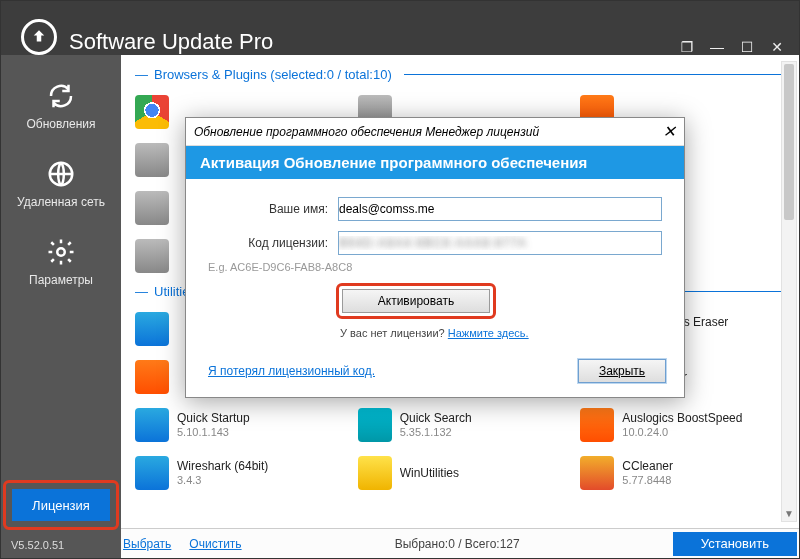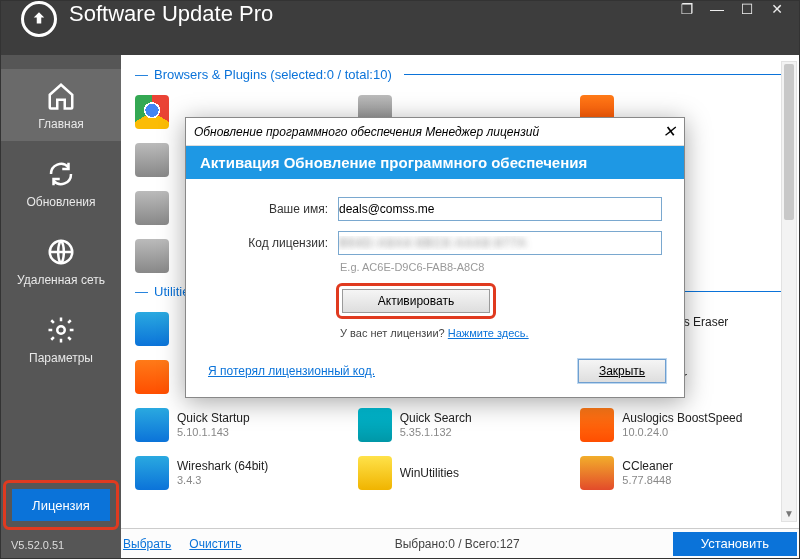--- a/index.html
+++ b/index.html
@@ -1,20 +1,20 @@
 <!DOCTYPE html>
 <html><head>
 <meta charset="utf-8">
 <style>
   * { box-sizing: border-box; margin: 0; padding: 0; font-family: "Segoe UI", Arial, sans-serif; }
   body { background: #f0f0f0; width: 800px; height: 559px; overflow: hidden; position: relative; }
 
   .window { width: 800px; height: 559px; background: #fff; border: 1px solid #333; display: flex; flex-direction: column; }
 
-  .titlebar { height: 54px; background: #3d3d3d; display: flex; align-items: flex-start; color: #fff; padding: 0 8px; }
+  .titlebar { height: 54px; background: #3d3d3d; display: flex; align-items: flex-end; color: #fff; padding: 0 8px; }
   .titlebar .logo { width: 36px; height: 36px; border: 3px solid #fff; border-radius: 50%; display: flex; align-items: center; justify-content: center; margin: 0 12px; }
   .titlebar .logo svg { width: 18px; height: 18px; fill: #fff; }
   .titlebar .title { font-size: 22px; font-weight: 300; flex: 1; }
   .titlebar .win-controls { display: flex; gap: 14px; font-size: 14px; color: #eee; align-items: center; padding-right: 6px; }
   .titlebar .win-controls span { cursor: pointer; display:inline-flex; align-items:center; justify-content:center; width:16px; height:16px; }
 
   .body { flex: 1; display: flex; min-height: 0; }
 
   .sidebar { width: 120px; background: #565656; display: flex; flex-direction: column; color: #fff; }
   .sidebar .nav { flex: 1; display: flex; flex-direction: column; align-items: center; padding-top: 14px; gap: 6px; }
@@ -56,21 +56,21 @@
   
   .modal { position: absolute; left: 185px; top: 117px; width: 500px; background: #fff; border: 1px solid #888; box-shadow: 0 4px 24px rgba(0,0,0,.35); }
   .modal .m-title { height: 28px; display: flex; align-items: center; justify-content: space-between; padding: 0 8px; border-bottom: 1px solid #ddd; font-size: 12px; background: #fff; font-style: italic; }
   .modal .m-title .close { cursor: pointer; font-size: 16px; line-height: 1; }
   .modal .m-banner { background: #1e98e4; color: #fff; height: 33px; display: flex; align-items: center; padding: 0 14px; font-size: 15px; font-weight: bold; white-space: nowrap; overflow:hidden; }
   .modal .m-body { padding: 18px 22px 8px 22px; font-size: 12px; }
   .form-row { display: flex; align-items: center; gap: 10px; margin-bottom: 10px; }
   .form-row label { width: 120px; text-align: right; color: #333; }
   .form-row input { flex: 1; height: 24px; border: 1px solid #7aa8cf; padding: 0 0; font-size: 12px; }
   .form-row input.blur { color: transparent; text-shadow: 0 0 6px rgba(80,80,80,.7); letter-spacing: 1px; }
-  .hint { margin-left: 132px; color: #999; font-size: 11px; margin-top: -4px; margin-bottom: 10px; }
+  .hint { color: #999; font-size: 11px; margin-top: -4px; margin-bottom: 10px; }
   .activate-wrap { margin-left: 128px; border: 3px solid #e03a1f; border-radius: 6px; display: inline-block; padding: 3px; }
   .activate-wrap button { width: 148px; height: 24px; background: linear-gradient(#f5f5f5,#dedede); border: 1px solid #9a9a9a; font-size: 12px; cursor: pointer; }
   .sub-link { margin-left: 132px; margin-top: 8px; font-size: 11px; color: #444; }
   .sub-link a { color: #0b73d9; text-decoration: underline; cursor: pointer; }
   .m-foot { display: flex; justify-content: space-between; align-items: center; padding: 12px 18px 14px 22px; text-decoration: underline; }
   .m-foot a { color: #0b73d9; text-decoration: underline; font-size: 12px; cursor: pointer; }
   .m-foot button { width: 88px; height: 24px; background: linear-gradient(#f5f5f5,#dedede); border: 1px solid #6f9fd0; font-size: 12px; cursor: pointer; box-shadow: 0 0 0 1px #bcd7f0; }
 
   
   .ic-chrome{background:radial-gradient(circle at 50% 45%, #4285f4 0 26%, #fff 26% 32%, transparent 32%), conic-gradient(#ea4335 0 120deg,#fbbc05 120deg 240deg,#34a853 240deg 360deg);border-radius:50%;}
@@ -102,28 +102,20 @@
       <span>☐</span>
       <span>✕</span>
     </div>
   </div>
 
   <div class="body">
 
     <div class="sidebar">
       <div class="nav">
 
-        <div class="nav-item active">
-          <div class="ico">
-            <svg viewBox="0 0 24 24">
-                <path d="M3 11l9-8 9 8v10a1 1 0 0 1-1 1h-5v-7h-6v7H4a1 1 0 0 1-1-1z"></path>
-              </svg>
-          </div>
-          <span>Главная</span>
-        </div>
 
         <div class="nav-item">
           <div class="ico">
             <svg viewBox="0 0 24 24">
                 <path d="M4 12a8 8 0 0 1 13.9-5.5M20 12a8 8 0 0 1-13.9 5.5M18 3v5h-5M6 21v-5h5"></path>
               </svg>
           </div>
           <span>Обновления</span>
         </div>
 

